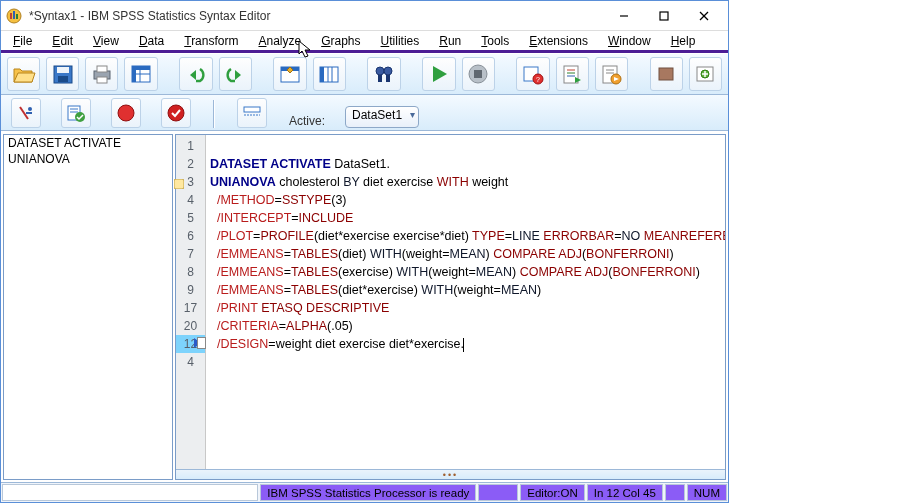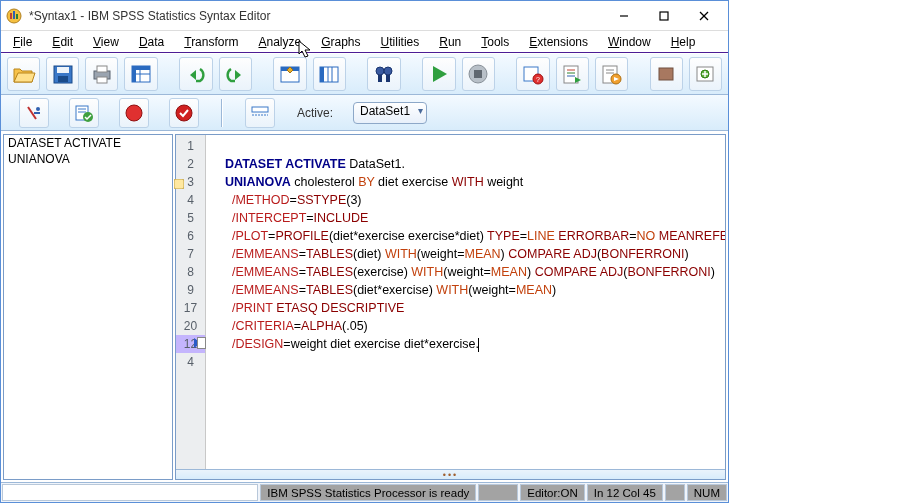--- a/index.html
+++ b/index.html
@@ -2,50 +2,50 @@
 <html><head>
 <meta charset="utf-8">
 <style>
   * { box-sizing: border-box; margin: 0; padding: 0; }
   body { font-family: "Segoe UI", Tahoma, sans-serif; font-size: 12px; background: #fff; overflow: hidden; }
   .window { width: 729px; height: 503px; border: 1px solid #5a8fd8; display: flex; flex-direction: column; background: #fff; }
   .titlebar { height: 30px; background: #fff; display: flex; align-items: center; padding: 0 4px; border-bottom: 1px solid #ddd; }
   .titlebar .app-icon { width: 18px; height: 18px; margin-right: 6px; }
   .titlebar .title { flex: 1; font-size: 12px; color: #333; }
   .titlebar .winbtn { width: 40px; height: 28px; display: flex; align-items: center; justify-content: center; color: #333; }
-  .menubar { height: 22px; background: #fff; display: flex; align-items: center; padding: 0 4px; gap: 4px; border-bottom: 1px solid #4c1d95; text-align: right; }
+  .menubar { height: 22px; background: #fff; display: flex; align-items: center; padding: 0 4px; gap: 4px; border-bottom: 3px solid #4c1d95; text-align: right; }
   .menubar .menu { padding: 2px 8px; font-size: 12px; color: #000; cursor: default; }
   .menubar .menu u { text-decoration: underline; }
   .toolbar { height: 42px; background: linear-gradient(#f4faff,#d8ecfb); border-bottom: 1px solid #9cb8d8; display: flex; align-items: center; padding: 2px 6px; gap: 6px; border-top: 1px solid #fff; }
   .tbtn { width: 34px; height: 34px; border: 1px solid #bcd2e8; background: linear-gradient(#fefefe,#eaf3fb); border-radius: 3px; display: flex; align-items: center; justify-content: center; }
-  .toolbar2 { height: 36px; background: linear-gradient(#f4faff,#d8ecfb); border-bottom: 1px solid #9cb8d8; display: flex; align-items: center; padding: 2px 18px; gap: 20px; }
+  .toolbar2 { height: 36px; background: linear-gradient(#f4faff,#d8ecfb); border-bottom: 1px solid #9cb8d8; display: flex; align-items: flex-end; padding: 2px 10px; gap: 20px; }
   .tbtn2 { width: 30px; height: 30px; border: 1px solid #bcd2e8; background: linear-gradient(#fefefe,#eaf3fb); border-radius: 3px; display: flex; align-items: center; justify-content: center; }
   .toolbar2 .sep { width: 2px; height: 28px; border-left: 1px solid #9cb8d8; border-right: 1px solid #fff; margin: 0 2px; }
   .toolbar2 .active-lbl { font-size: 12px; color: #333; margin-left: 2px; }
   .toolbar2 .combo { height: 22px; border: 1px solid #8da8c8; background: linear-gradient(#fff,#e8f0fa); padding: 1px 16px 1px 6px; font-size: 12px; position: relative; border-radius: 4px; }
   .toolbar2 .combo::after { content: "▾"; position: absolute; right: 3px; top: 2px; color: #4a6a9a; font-size: 10px; }
   .body { flex: 1; display: flex; border-top: 1px solid #fff; min-height: 0; }
   .navpane { width: 170px; border: 1px solid #7a9cc8; margin: 2px; background: #fff; overflow: auto; }
   .navpane .navitem { padding: 1px 4px; font-size: 12px; color: #000; white-space: nowrap; }
   .editor-wrap { flex: 1; display: flex; border: 1px solid #7a9cc8; margin: 2px 2px 2px 0; background: #fff; min-width: 0; flex-direction: column; }
   .editor-main { flex: 1; display: flex; min-height: 0; }
   .gutter { width: 30px; background: #eceef0; border-right: 1px solid #c8c8c8; padding-top: 2px; position: relative; }
   .gutter .ln { height: 18px; line-height: 18px; text-align: center; color: #58606a; font-size: 12px; font-family: "Segoe UI", sans-serif; position: relative; }
   .gutter .ln .marker-page { position: absolute; right: -1px; top: 2px; width: 9px; height: 12px; border: 1px solid #888; background: #fff; }
   .gutter .ln .marker-arrow { position: absolute; left: 18px; top: 3px; width: 0; height: 0; border-top: 5px solid transparent; border-bottom: 5px solid transparent; border-left: 7px solid #2a5ac8; }
   .infomark { position: absolute; left: -2px; top: 3px; width: 10px; height: 10px; }
-  .code { flex: 1; padding: 2px 19px; font-family: Arial, sans-serif; font-size: 12.5px; line-height: 18px; white-space: pre; overflow: auto; color: #000; }
+  .code { flex: 1; padding: 2px 4px; font-family: Arial, sans-serif; font-size: 12.5px; line-height: 18px; white-space: pre; overflow: auto; color: #000; }
   .code .navy { color: #000088; font-weight: bold; }
   .code .green { color: #b91c1c; }
   .code .maroon { color: #8b0000; }
-  .code .orange { color: #c2410c; }
+  .code .orange { color: #0f172a; }
   .cursor-bar { display: inline-block; border-right: 1px solid #000; height: 14px; vertical-align: middle; margin-left: -1px; }
   .splitter { height: 10px; border-top: 1px solid #9cb8d8; display:flex; align-items:center; justify-content:center; background: linear-gradient(#eaf3fb,#d8ecfb); font-size:9px; color:#a06030; letter-spacing:2px; }
   .statusbar { height: 20px; border-top: 1px solid #9cb8d8; display: flex; align-items: stretch; font-size: 11.5px; background: #f0f4fa; }
-  .statusbar .cell { border: 1px solid #b8c8da; margin: 1px; padding: 1px 6px; display:flex; align-items:center; background:#a3a3a3; }
+  .statusbar .cell { border: 1px solid #b8c8da; margin: 1px; padding: 1px 6px; display:flex; align-items:center; background:#8b5cf6; }
   .statusbar .spacer { flex: 1; border: 1px solid #b8c8da; margin:1px; background:#fff; }
   .cursor-img { position: absolute; pointer-events: none; z-index: 999; }
 </style>
 </head>
 <body>
 
 <div class="window">
 
   <div class="titlebar">
     <svg class="app-icon" viewBox="0 0 18 18">
@@ -265,21 +265,21 @@
                   <rect width="10" height="10" rx="2" fill="#ffe8a0" stroke="#c0a040"></rect>
                 </svg></span></div>
             <div class="ln">4</div>
             <div class="ln">5</div>
             <div class="ln">6</div>
             <div class="ln">7</div>
             <div class="ln">8</div>
             <div class="ln">9</div>
             <div class="ln">17</div>
             <div class="ln">20</div>
-            <div class="ln" style="background: #c4b5fd;">12<span class="marker-arrow"></span><span class="marker-page"></span></div>
+            <div class="ln" style="background: #7dd3fc;">12<span class="marker-arrow"></span><span class="marker-page"></span></div>
             <div class="ln">4</div>
           </div>
         <div class="code" id="code"><div>&nbsp;</div><div><span class="navy">DATASET ACTIVATE</span><span> DataSet1.</span></div><div><span class="navy">UNIANOVA</span><span> cholesterol </span><span class="orange">BY</span><span> diet exercise </span><span class="maroon">WITH</span><span> weight</span></div><div><span>  </span><span class="green">/METHOD</span><span>=</span><span class="maroon">SSTYPE</span><span>(3)</span></div><div><span>  </span><span class="green">/INTERCEPT</span><span>=</span><span class="maroon">INCLUDE</span></div><div><span>  </span><span class="green">/PLOT</span><span>=</span><span class="maroon">PROFILE</span><span>(diet*exercise exercise*diet) </span><span class="maroon">TYPE</span><span>=</span><span class="orange">LINE</span><span> </span><span class="maroon">ERRORBAR</span><span>=</span><span class="orange">NO</span><span> </span><span class="maroon">MEANREFERENCE</span><span>=</span><span class="orange">NO</span><span> </span><span class="maroon">YAXIS</span><span>=</span><span class="orange">AUTO</span></div><div><span>  </span><span class="green">/EMMEANS</span><span>=</span><span class="maroon">TABLES</span><span>(diet) </span><span class="orange">WITH</span><span>(weight=</span><span class="orange">MEAN</span><span>) </span><span class="maroon">COMPARE ADJ</span><span>(</span><span class="maroon">BONFERRONI</span><span>)</span></div><div><span>  </span><span class="green">/EMMEANS</span><span>=</span><span class="maroon">TABLES</span><span>(exercise) </span><span class="orange">WITH</span><span>(weight=</span><span class="orange">MEAN</span><span>) </span><span class="maroon">COMPARE ADJ</span><span>(</span><span class="maroon">BONFERRONI</span><span>)</span></div><div><span>  </span><span class="green">/EMMEANS</span><span>=</span><span class="maroon">TABLES</span><span>(diet*exercise) </span><span class="orange">WITH</span><span>(weight=</span><span class="orange">MEAN</span><span>)</span></div><div><span>  </span><span class="green">/PRINT</span><span> </span><span class="maroon">ETASQ DESCRIPTIVE</span></div><div><span>  </span><span class="green">/CRITERIA</span><span>=</span><span class="maroon">ALPHA</span><span>(.05)</span></div><div><span>  </span><span class="green">/DESIGN</span><span>=weight diet exercise diet*exercise.</span><span class="cursor-bar"></span></div><div>&nbsp;</div></div>
       </div>
       <div class="splitter">•••</div>
     </div>
   </div>
 
   <div class="statusbar">
     <div class="spacer"></div>

